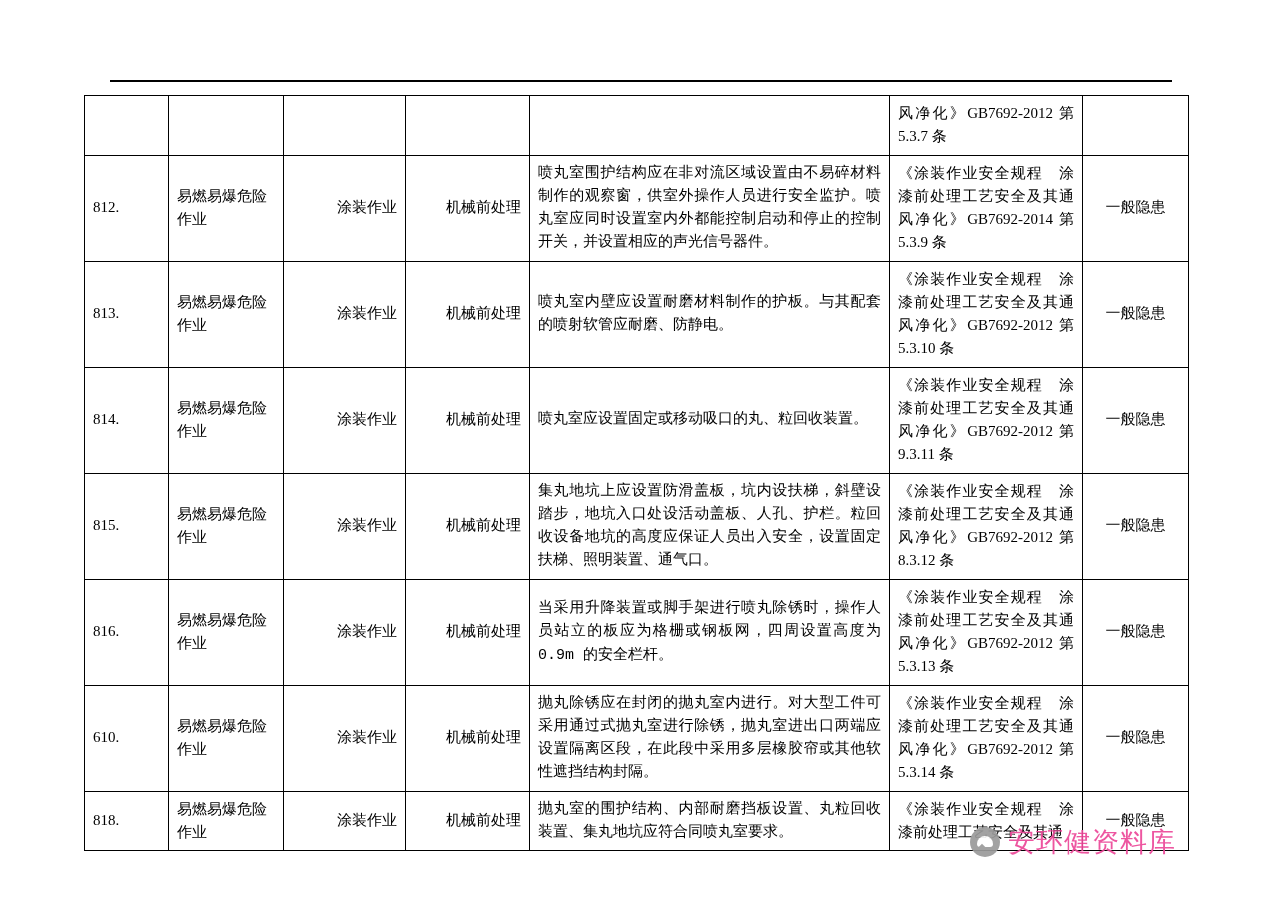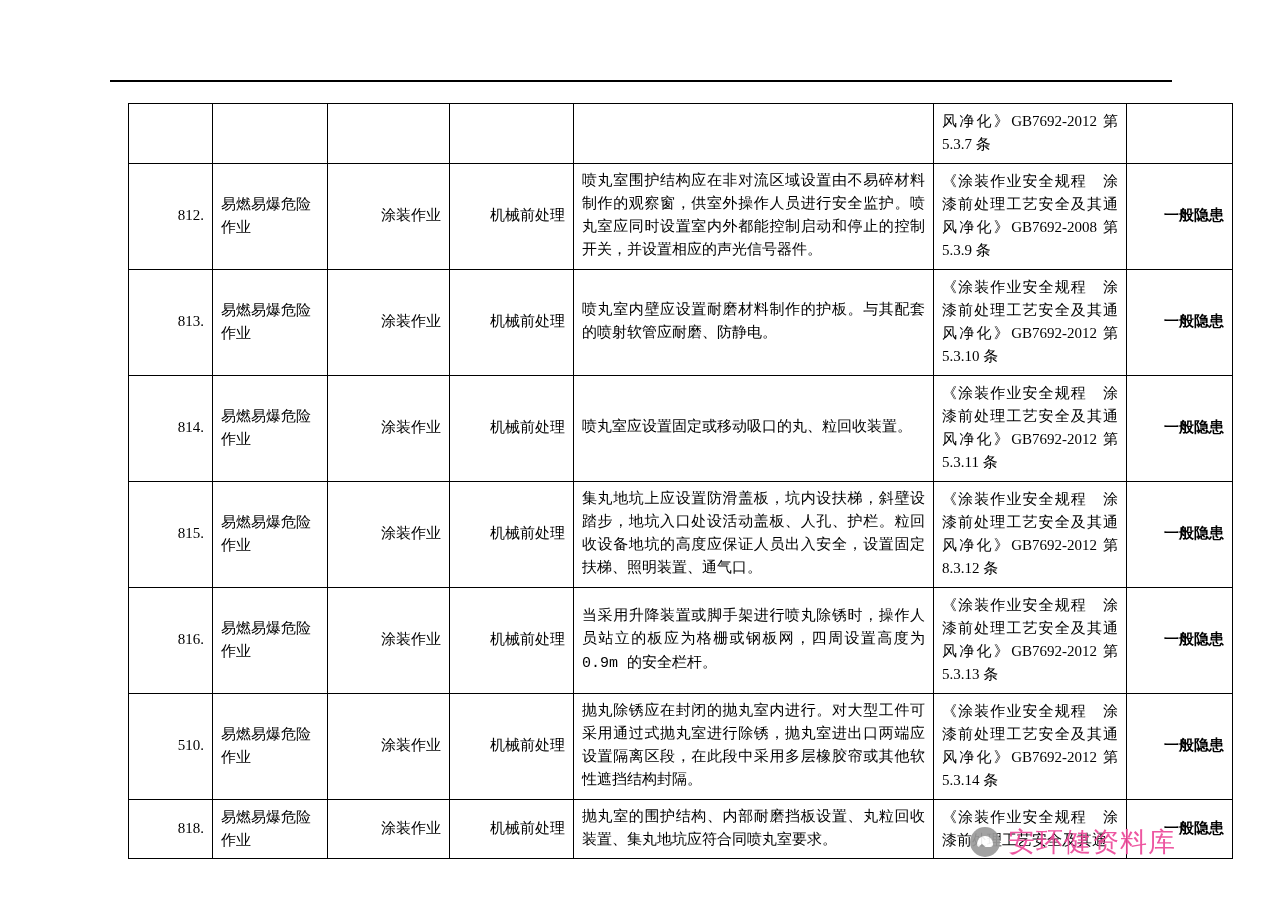--- a/index.html
+++ b/index.html
@@ -25,43 +25,42 @@
     position: absolute;
     left: 110px;
     top: 80px;
     width: 1062px;
     height: 2px;
     background: #000000;
   }
   .doc-table {
     position: absolute;
     left: 84px;
-    top: 103px;
+    top: 95px;
     width: 1104px;
     border-collapse: collapse;
     table-layout: fixed;
-    margin-left: 44px;
   }
   .doc-table td {
     border: 1px solid #000000;
     vertical-align: middle;
     padding: 6px 8px;
     font-size: 15px;
     line-height: 1.55;
   }
   col.c-num    { width: 84px; }
   col.c-cat    { width: 115px; }
   col.c-op     { width: 122px; }
   col.c-proc   { width: 124px; }
   col.c-desc   { width: 360px; }
   col.c-std    { width: 193px; }
   col.c-level  { width: 106px; }
 
   .cell-num {
-    text-align: right;
+    text-align: left;
     white-space: nowrap;
   }
   .cell-cat {
     text-align: left;
     padding-left: 14px;
     font-family: Liberation Serif, serif;
   }
   .cell-op, .cell-proc {
     text-align: right;
     padding-left: 14px;
@@ -73,23 +72,22 @@
     padding-right: 10px;
     font-family: Liberation Mono, monospace;
   }
   .cell-std {
     text-align: justify;
     text-justify: inter-ideograph;
     padding-left: 8px;
     padding-right: 8px;
   }
   .cell-level {
-    text-align: right;
+    text-align: center;
     white-space: nowrap;
-    font-weight: bold;
   }
   .row-cont .cell-std {
     vertical-align: top;
   }
   .watermark {
     position: absolute;
     left: 970px;
     top: 824px;
     display: flex;
     align-items: center;
@@ -157,41 +155,41 @@
         <td class="cell-std">风净化》GB7692-2012 第5.3.7 条</td>
         <td class="cell-level"></td>
       </tr>
 
       <tr>
         <td class="cell-num">812.</td>
         <td class="cell-cat">易燃易爆危险作业</td>
         <td class="cell-op">涂装作业</td>
         <td class="cell-proc">机械前处理</td>
         <td class="cell-desc">喷丸室围护结构应在非对流区域设置由不易碎材料制作的观察窗，供室外操作人员进行安全监护。喷丸室应同时设置室内外都能控制启动和停止的控制开关，并设置相应的声光信号器件。</td>
-        <td class="cell-std">《涂装作业安全规程　涂漆前处理工艺安全及其通风净化》GB7692-2008 第5.3.9 条</td>
+        <td class="cell-std">《涂装作业安全规程　涂漆前处理工艺安全及其通风净化》GB7692-2014 第5.3.9 条</td>
         <td class="cell-level">一般隐患</td>
       </tr>
 
       <tr>
         <td class="cell-num">813.</td>
         <td class="cell-cat">易燃易爆危险作业</td>
         <td class="cell-op">涂装作业</td>
         <td class="cell-proc">机械前处理</td>
         <td class="cell-desc">喷丸室内壁应设置耐磨材料制作的护板。与其配套的喷射软管应耐磨、防静电。</td>
         <td class="cell-std">《涂装作业安全规程　涂漆前处理工艺安全及其通风净化》GB7692-2012 第5.3.10 条</td>
         <td class="cell-level">一般隐患</td>
       </tr>
 
       <tr>
         <td class="cell-num">814.</td>
         <td class="cell-cat">易燃易爆危险作业</td>
         <td class="cell-op">涂装作业</td>
         <td class="cell-proc">机械前处理</td>
         <td class="cell-desc">喷丸室应设置固定或移动吸口的丸、粒回收装置。</td>
-        <td class="cell-std">《涂装作业安全规程　涂漆前处理工艺安全及其通风净化》GB7692-2012 第5.3.11 条</td>
+        <td class="cell-std">《涂装作业安全规程　涂漆前处理工艺安全及其通风净化》GB7692-2012 第9.3.11 条</td>
         <td class="cell-level">一般隐患</td>
       </tr>
 
       <tr>
         <td class="cell-num">815.</td>
         <td class="cell-cat">易燃易爆危险作业</td>
         <td class="cell-op">涂装作业</td>
         <td class="cell-proc">机械前处理</td>
         <td class="cell-desc">集丸地坑上应设置防滑盖板，坑内设扶梯，斜壁设踏步，地坑入口处设活动盖板、人孔、护栏。粒回收设备地坑的高度应保证人员出入安全，设置固定扶梯、照明装置、通气口。</td>
         <td class="cell-std">《涂装作业安全规程　涂漆前处理工艺安全及其通风净化》GB7692-2012 第8.3.12 条</td>
@@ -202,21 +200,21 @@
         <td class="cell-num">816.</td>
         <td class="cell-cat">易燃易爆危险作业</td>
         <td class="cell-op">涂装作业</td>
         <td class="cell-proc">机械前处理</td>
         <td class="cell-desc">当采用升降装置或脚手架进行喷丸除锈时，操作人员站立的板应为格栅或钢板网，四周设置高度为 0.9m 的安全栏杆。</td>
         <td class="cell-std">《涂装作业安全规程　涂漆前处理工艺安全及其通风净化》GB7692-2012 第5.3.13 条</td>
         <td class="cell-level">一般隐患</td>
       </tr>
 
       <tr>
-        <td class="cell-num">510.</td>
+        <td class="cell-num">610.</td>
         <td class="cell-cat">易燃易爆危险作业</td>
         <td class="cell-op">涂装作业</td>
         <td class="cell-proc">机械前处理</td>
         <td class="cell-desc">抛丸除锈应在封闭的抛丸室内进行。对大型工件可采用通过式抛丸室进行除锈，抛丸室进出口两端应设置隔离区段，在此段中采用多层橡胶帘或其他软性遮挡结构封隔。</td>
         <td class="cell-std">《涂装作业安全规程　涂漆前处理工艺安全及其通风净化》GB7692-2012 第5.3.14 条</td>
         <td class="cell-level">一般隐患</td>
       </tr>
 
       <tr>
         <td class="cell-num">818.</td>

